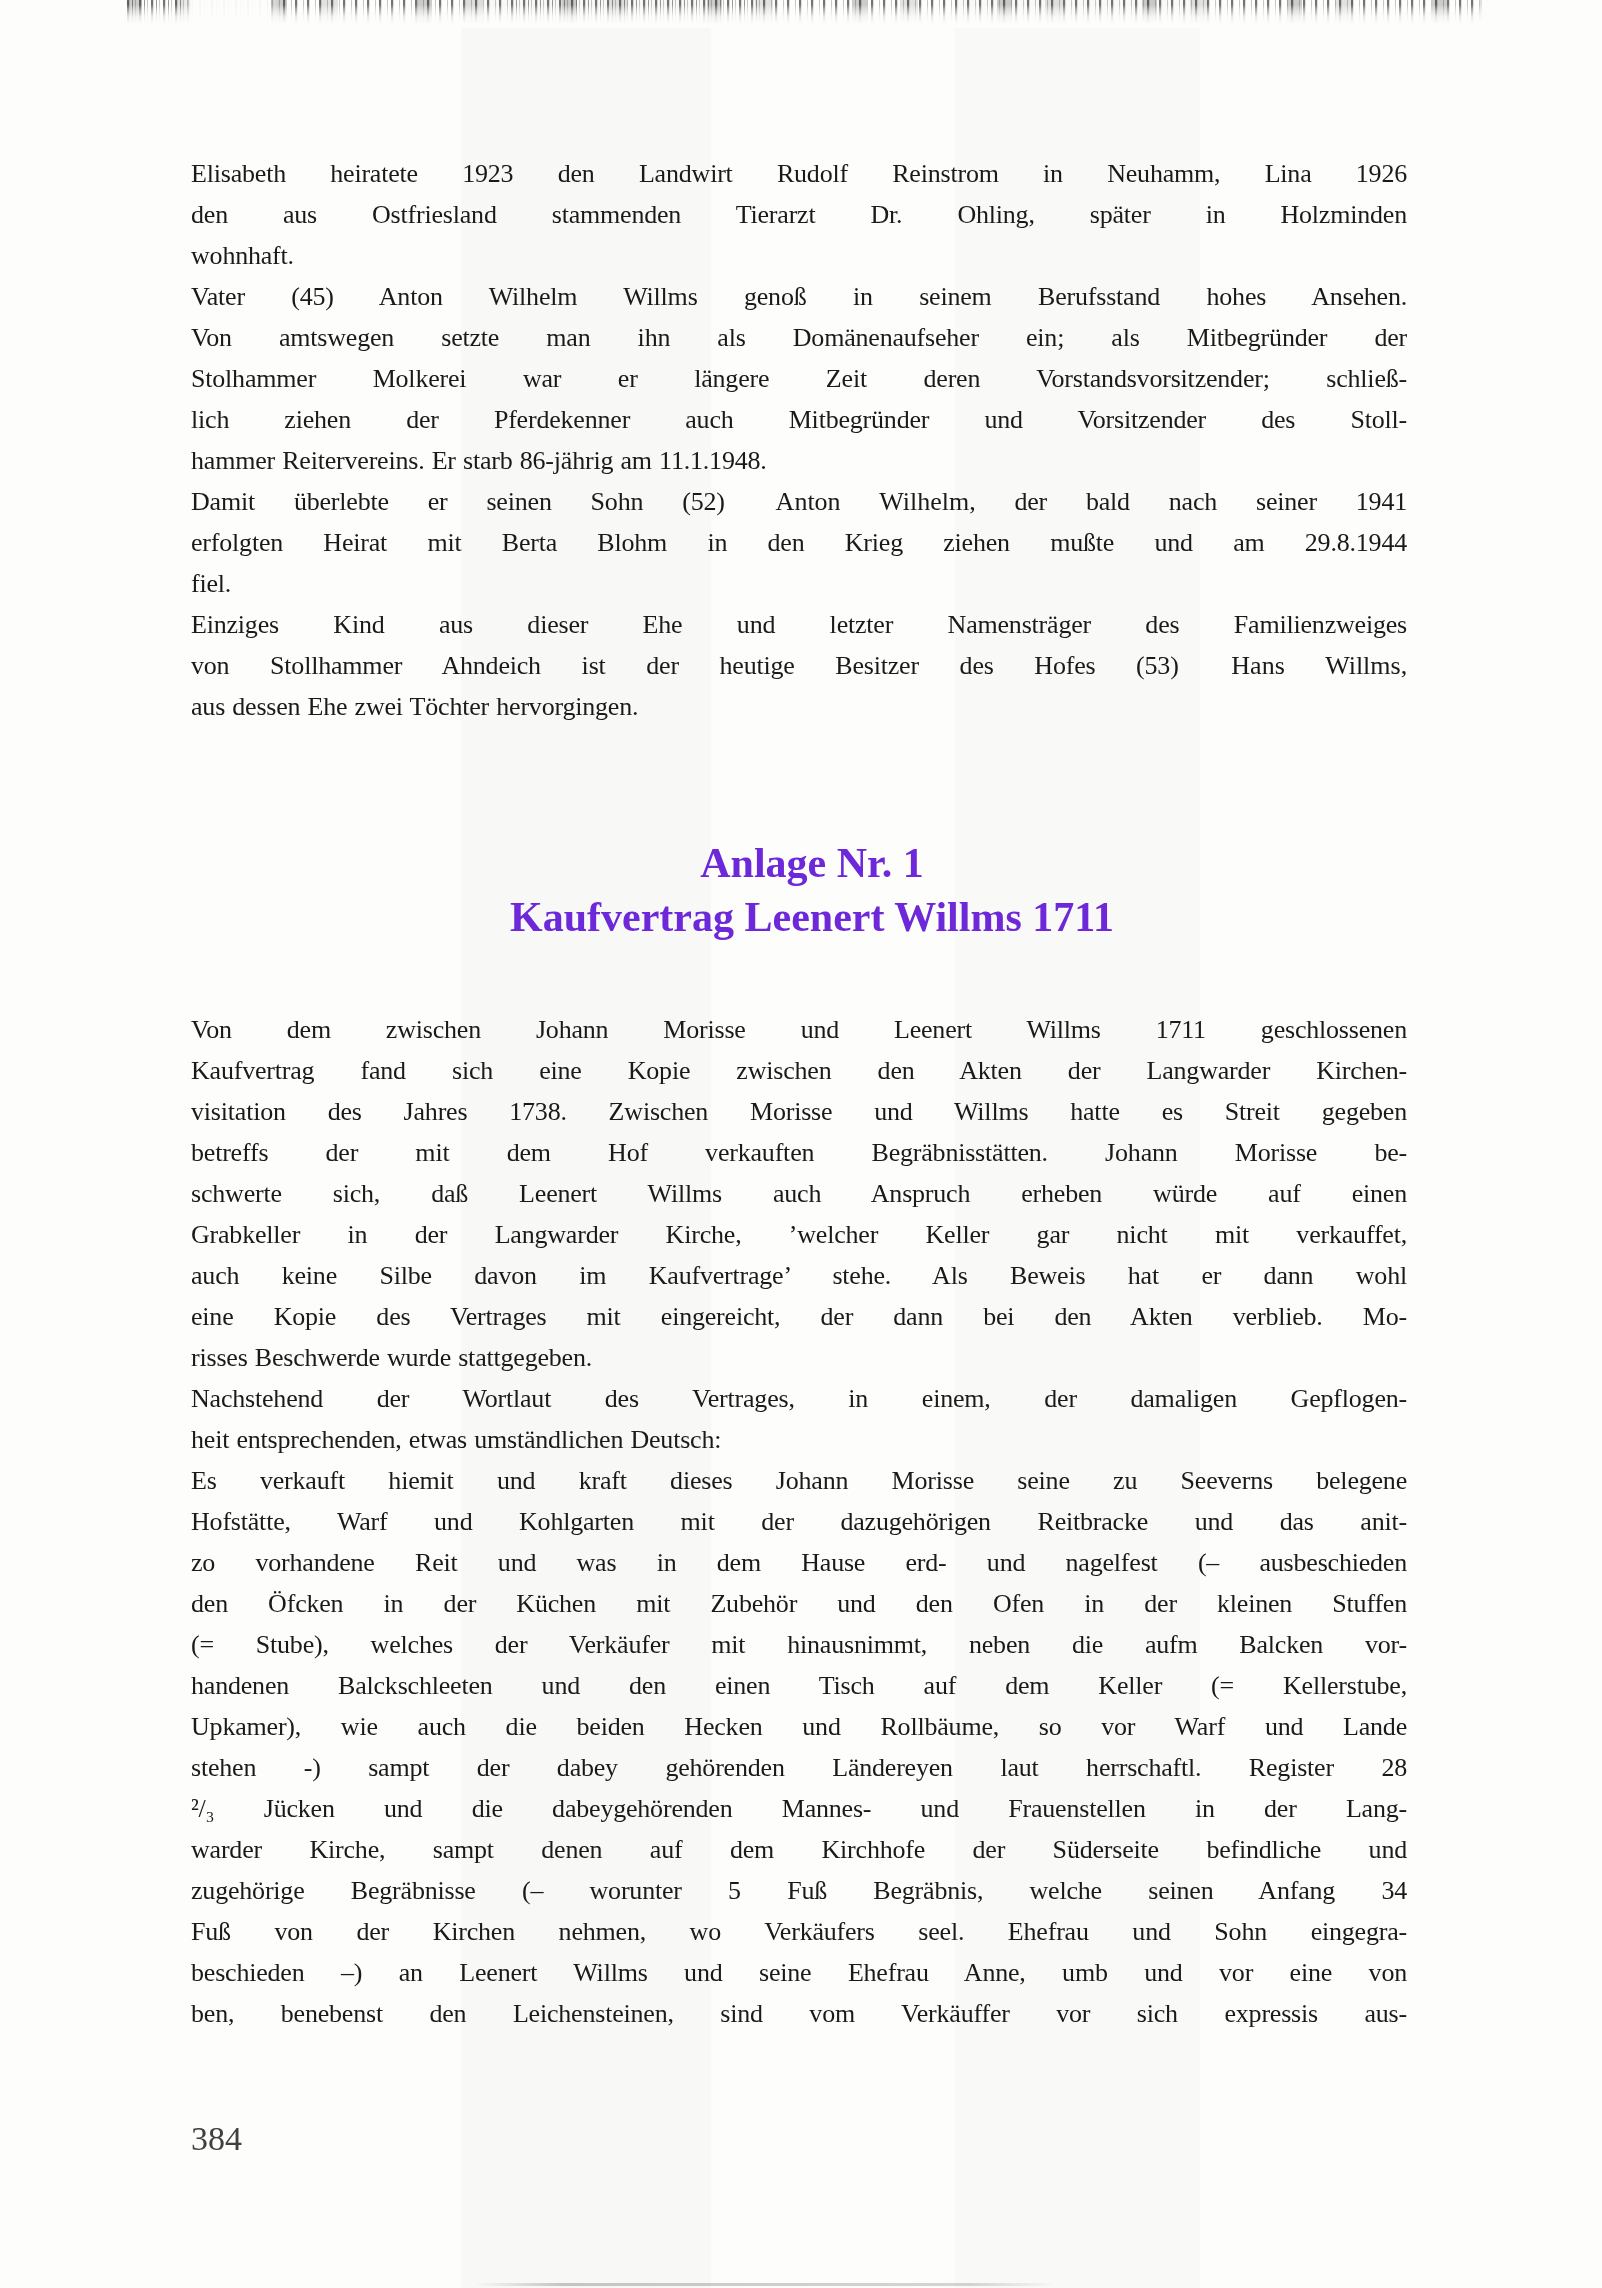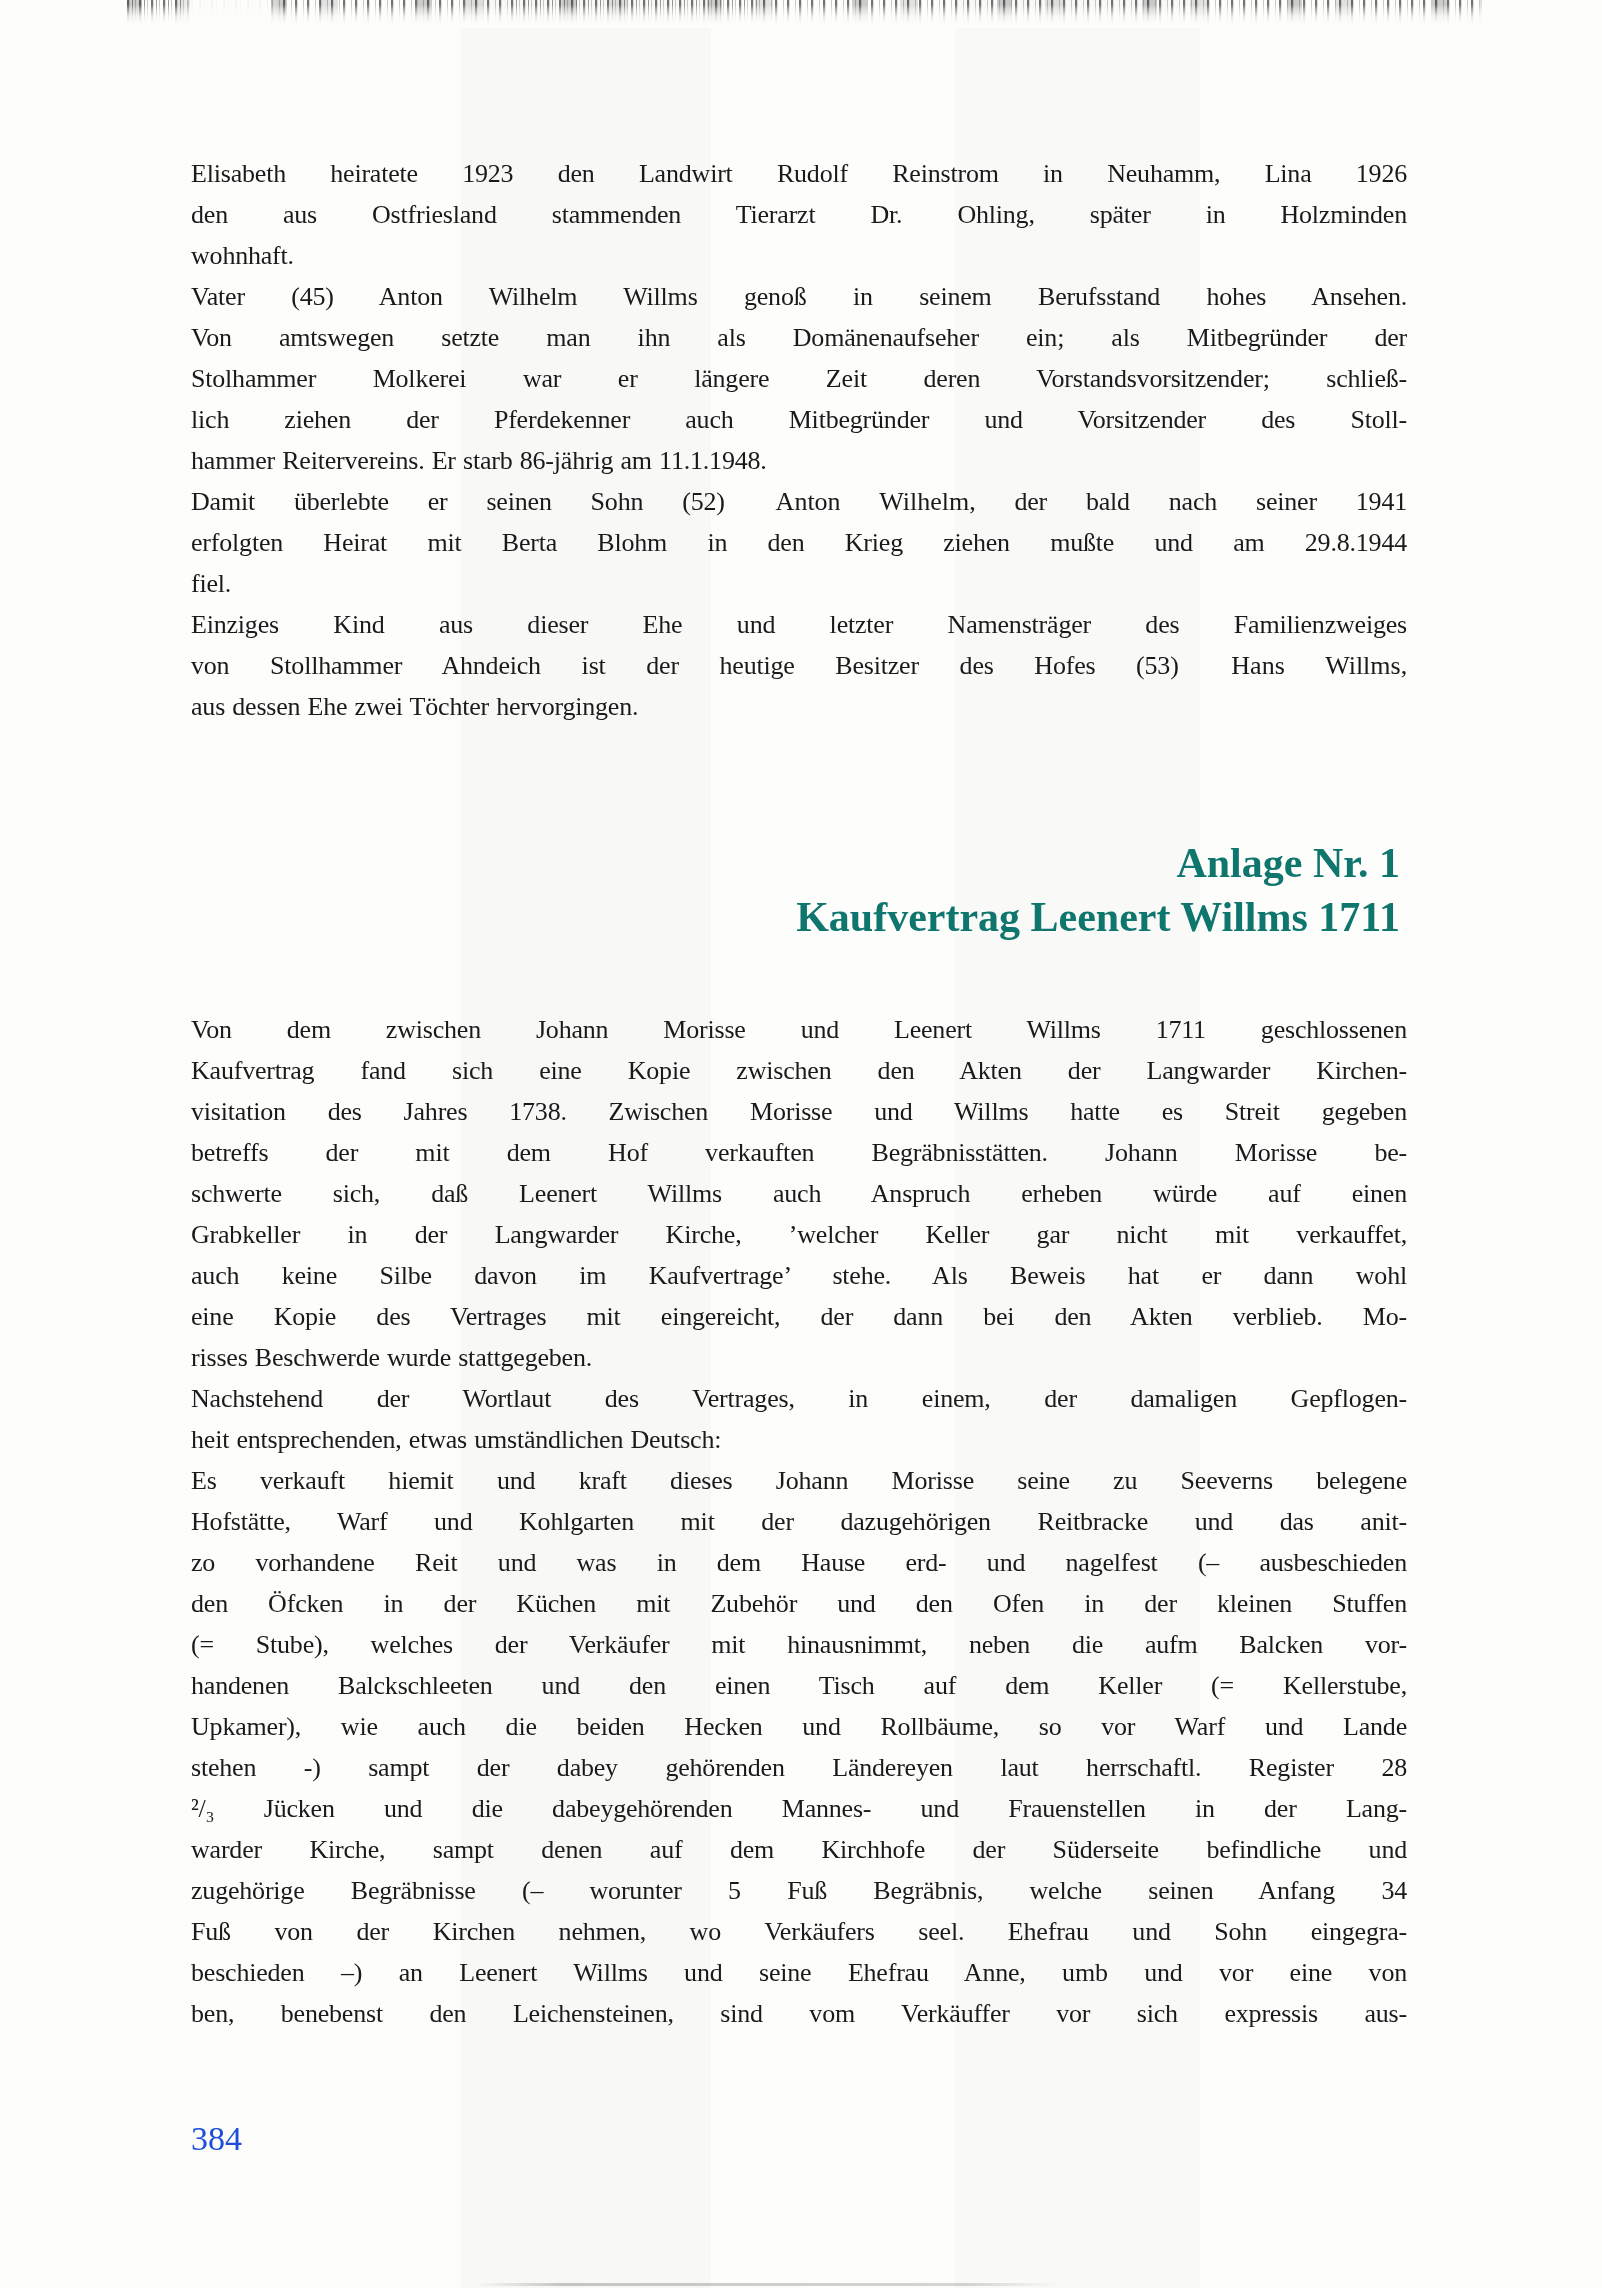--- a/index.html
+++ b/index.html
@@ -76,37 +76,37 @@
     word-spacing: 0.9px;
   }
   .intro-block .line { line-height: 41px; height: 41px; }
   .annex-block .line { line-height: 41px;   height: 41px; }
   .line.line-last { text-align-last: left; }
 
   .line b { font-weight: 400; letter-spacing: 0; margin-left: 12px; }
 
   .annex-heading {
     position: absolute;
-    left: 184px; top: 836px;
+    left: 204px; top: 836px;
     width: 1216px;
-    text-align: right;
-    color: #0f766e;
+    text-align: center;
+    color: #6d28d9;
   }
   .annex-heading .h-line {
     font-weight: 700;
     font-size: 42px;
     line-height: 54px;
   }
 
   .page-number {
     position: absolute;
     left: 191px; top: 2118px;
     font-size: 34px;
     line-height: 41px;
-    color: #1d4ed8;
+    color: #404040;
     text-align: right;
   }
 </style>
 </head>
 <body>
 
 <div class="scan-artifact-top"></div>
 
 <main class="text-col intro-block">
   <div class="para">

